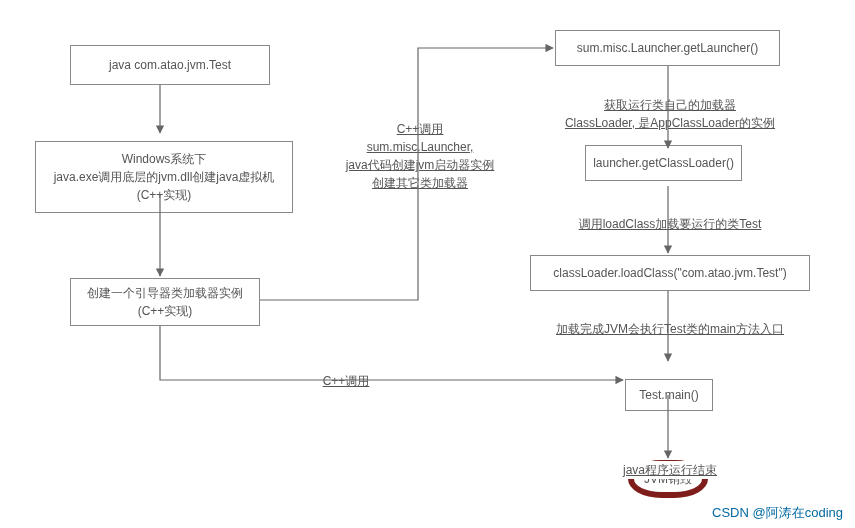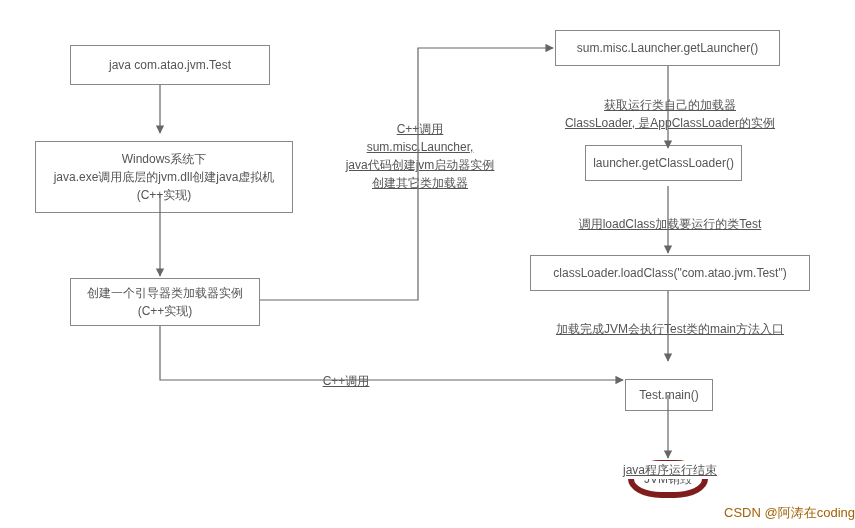--- a/index.html
+++ b/index.html
@@ -36,23 +36,23 @@
     }
     .label {
       position: absolute;
       text-align: center;
       line-height: 1.5;
       background: #fff;
       text-decoration: underline;
     }
     .watermark {
       position: absolute;
-      right: 0;
+      right: 12px;
       bottom: 6px;
-      color: #a16207;
+      color: #0369a1;
       font-size: 13px;
       pointer-events: none;
     }
     svg.arrows {
       position: absolute;
       top: 0; left: 0;
       width: 855px;
       height: 528px;
       pointer-events: none;
     }

